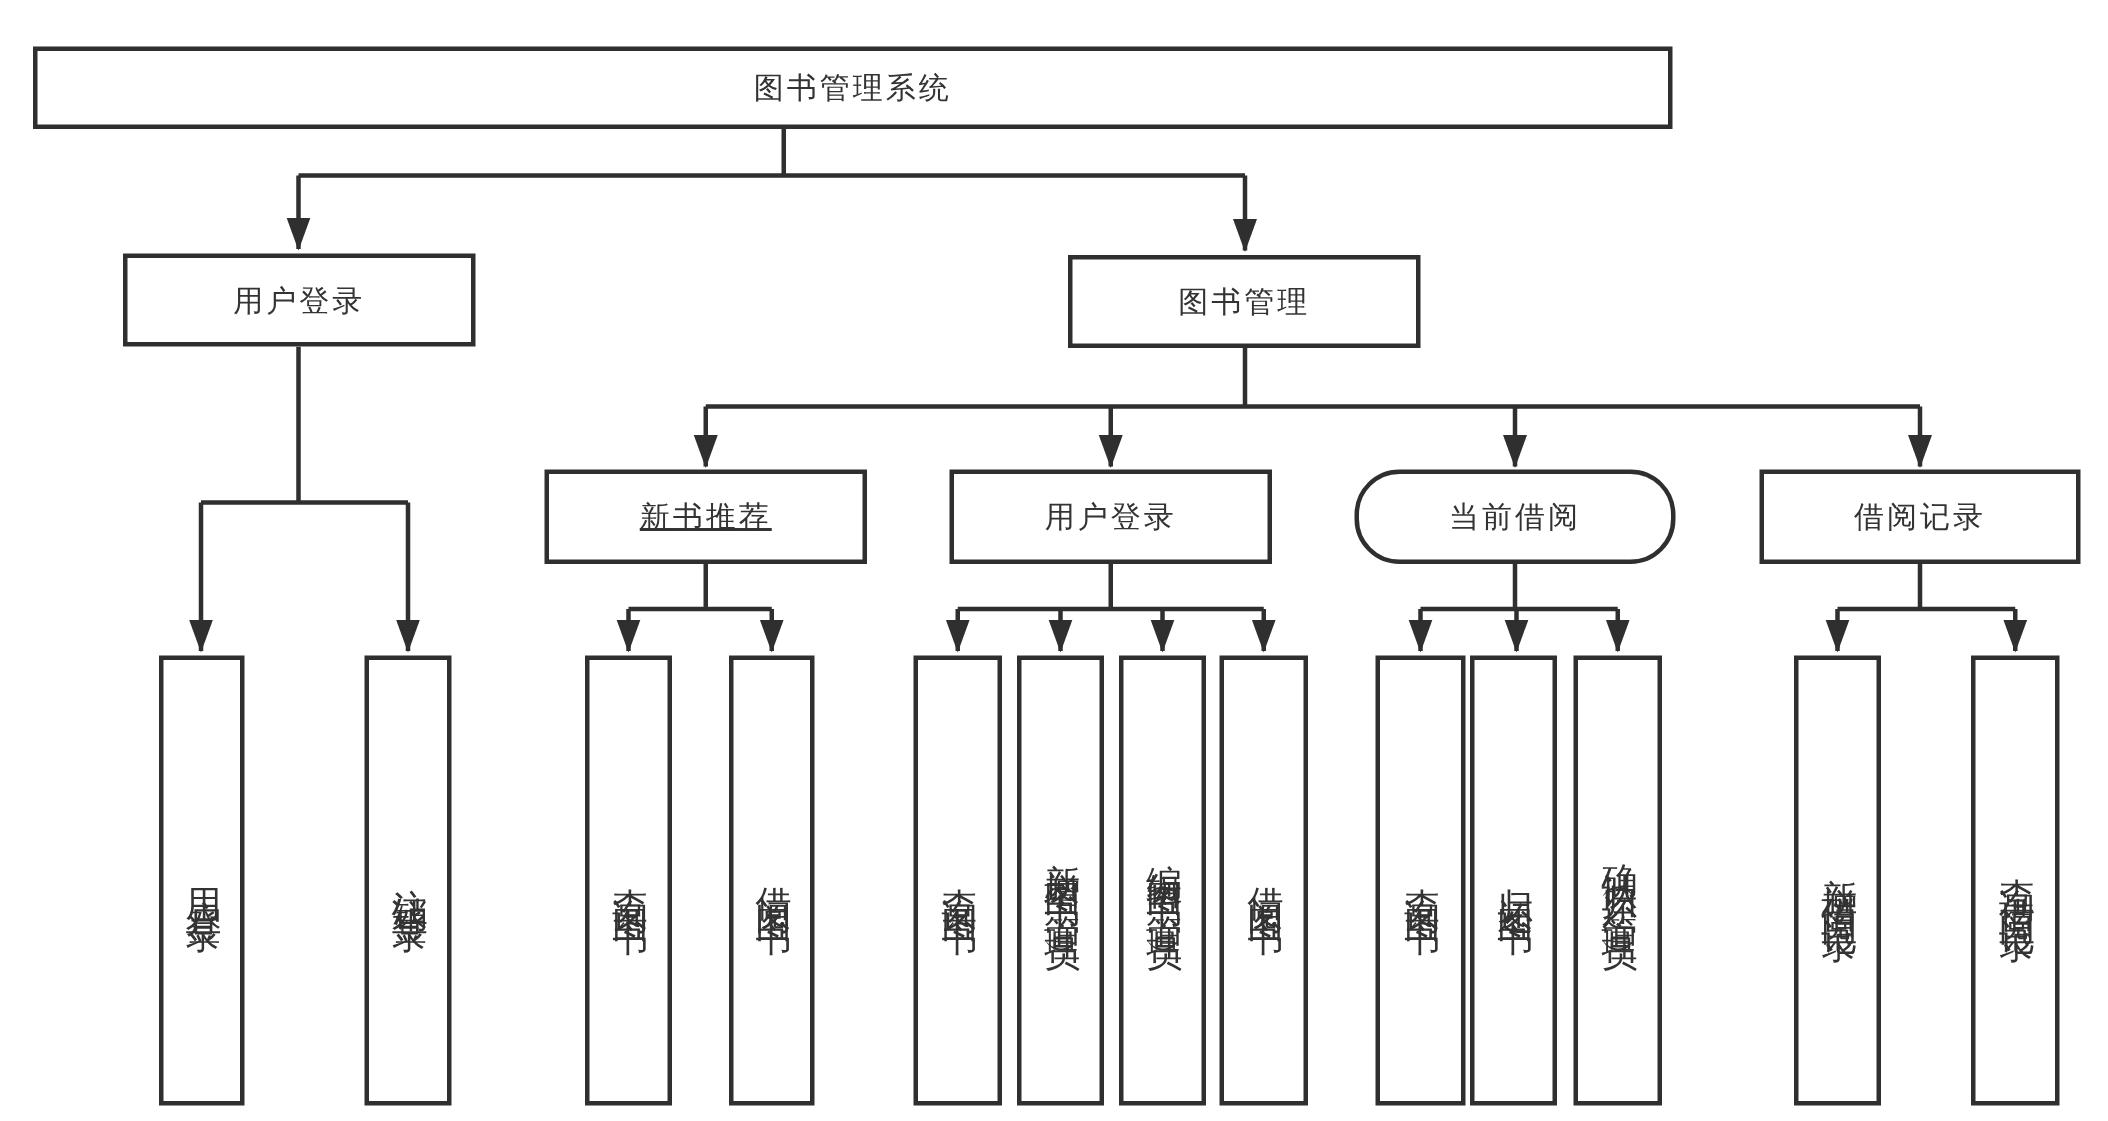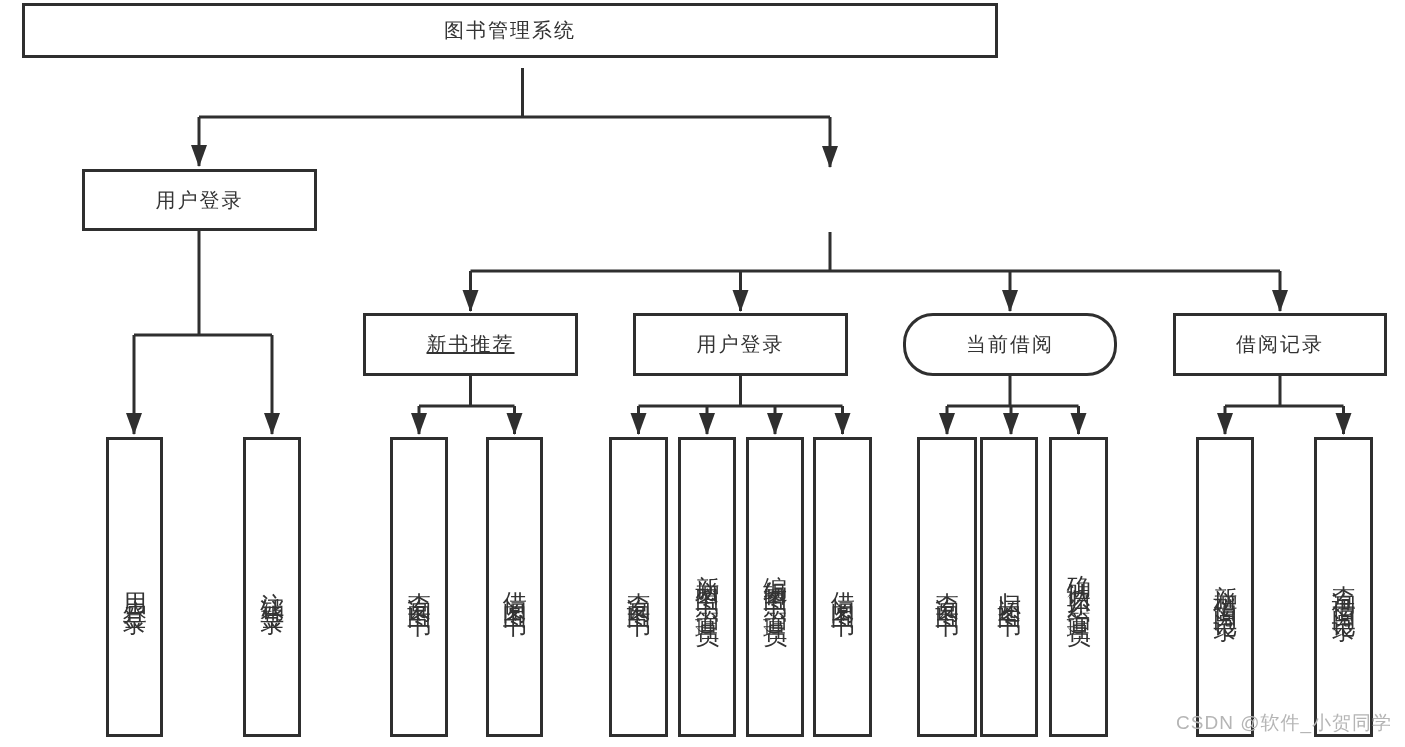--- a/index.html
+++ b/index.html
@@ -98,26 +98,29 @@
     <line x1="842.5" y1="406" x2="842.5" y2="434" stroke="#2f2f2f" stroke-width="3" marker-end="url(#arrow)"></line>
 
     <line x1="947" y1="406" x2="947" y2="434" stroke="#2f2f2f" stroke-width="3" marker-end="url(#arrow)"></line>
     <line x1="1011" y1="406" x2="1011" y2="434" stroke="#2f2f2f" stroke-width="3" marker-end="url(#arrow)"></line>
     <line x1="1078.5" y1="406" x2="1078.5" y2="434" stroke="#2f2f2f" stroke-width="3" marker-end="url(#arrow)"></line>
 
     <line x1="1225" y1="406" x2="1225" y2="434" stroke="#2f2f2f" stroke-width="3" marker-end="url(#arrow)"></line>
     <line x1="1343.5" y1="406" x2="1343.5" y2="434" stroke="#2f2f2f" stroke-width="3" marker-end="url(#arrow)"></line>
   </svg>
 
-  <div class="box hbox" style="left:22px; top:3px; width:976px; height:55px;">
+  <div class="box hbox" style="left:22px; top:31px; width:1093px; height:55px;">
     <span>图书管理系统</span>
   </div>
 
   <div class="box hbox" style="left:82px; top:169px; width:235px; height:62px;">
     <span>用户登录</span>
+  </div>
+  <div class="box hbox" style="left:712px; top:170px; width:235px; height:62px;">
+    <span>图书管理</span>
   </div>
 
   <div class="box hbox" style="left:363px; top:313px; width:215px; height:63px;text-decoration:underline;">
     <span>新书推荐</span>
   </div>
   <div class="box hbox" style="left:633px; top:313px; width:215px; height:63px;">
     <span>用户登录</span>
   </div>
   <div class="box hbox" style="left:903px; top:313px; width:214px; height:63px;border-radius:30px;">
     <span>当前借阅</span>
@@ -163,15 +166,14 @@
     <span class="vtext">确认归还（管理员）</span>
   </div>
 
   <div class="box leaf" style="left:1196px; width:58px;">
     <span class="vtext">新增借阅记录</span>
   </div>
   <div class="box leaf" style="left:1314px; width:59px;">
     <span class="vtext">查询借阅记录</span>
   </div>
 
-  <div class="watermark">CSDN @软件_小贺同学</div>
 
 </div>
 
 </body></html>

